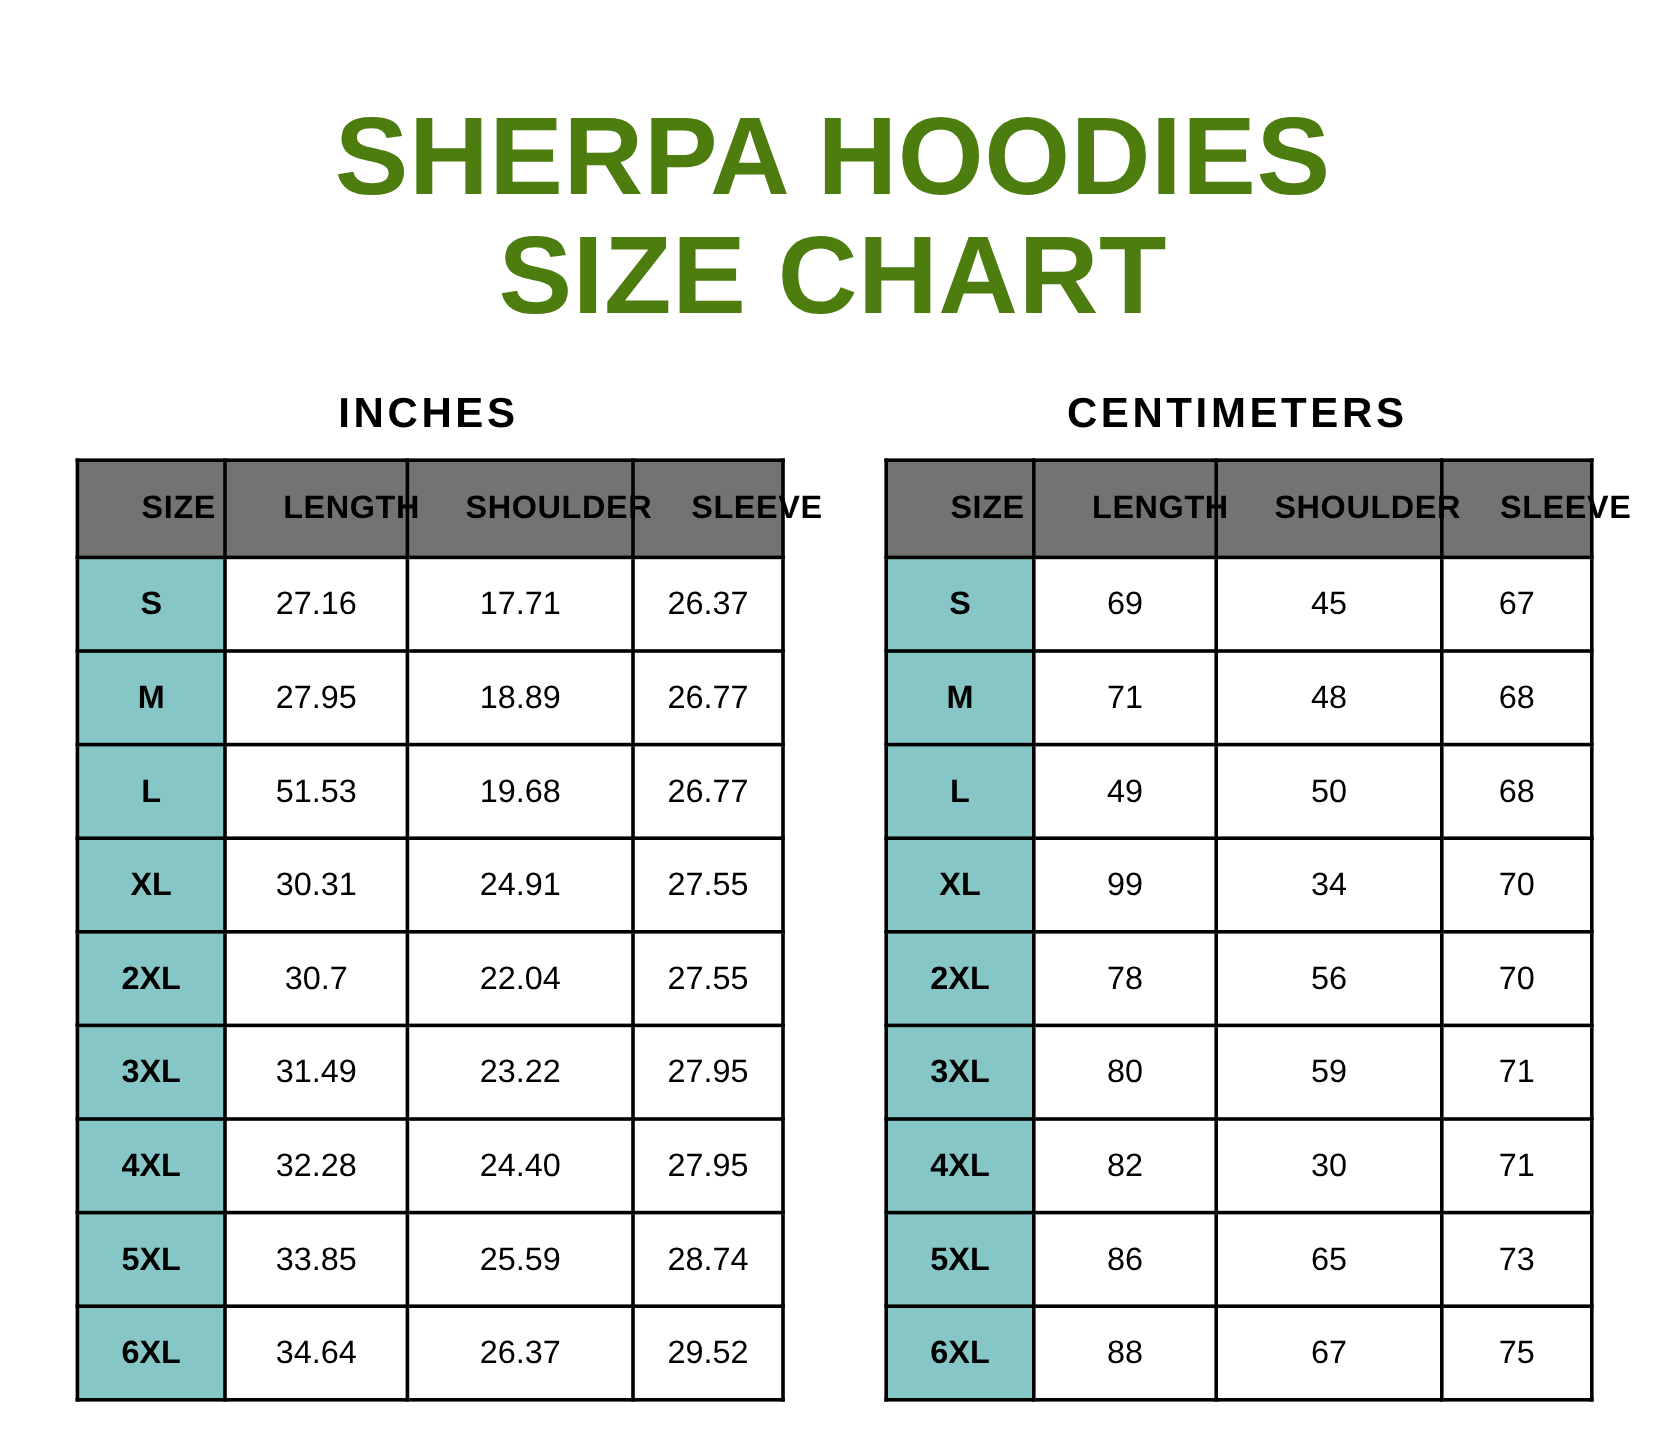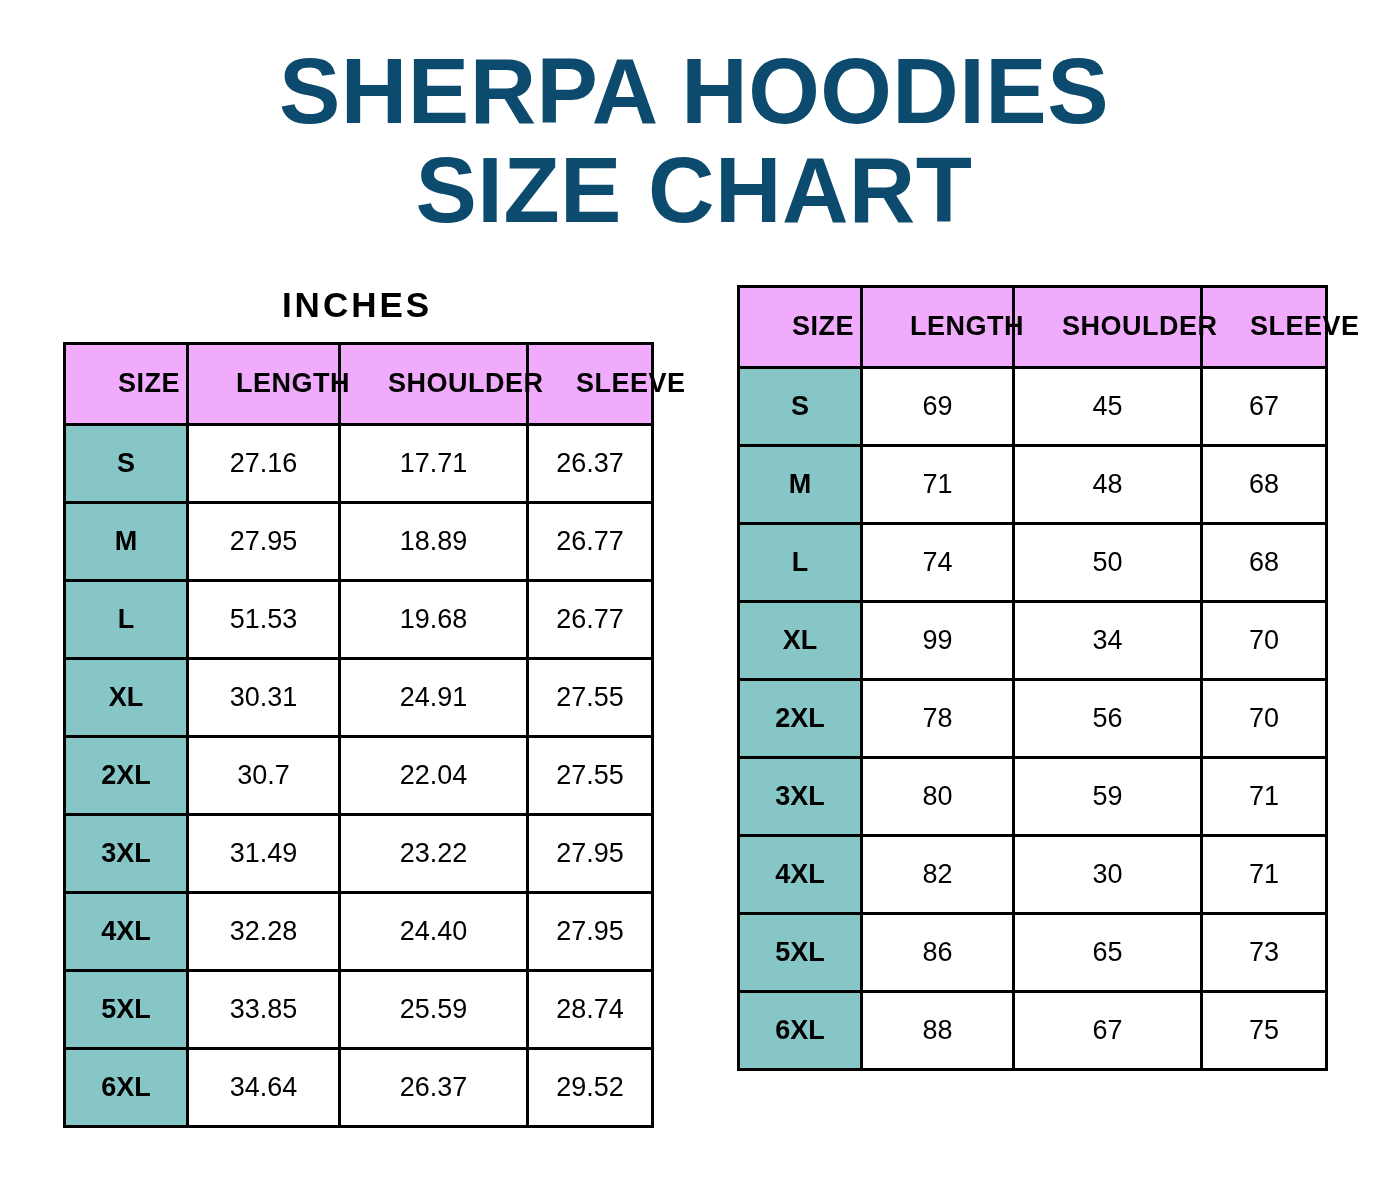--- a/index.html
+++ b/index.html
@@ -20,21 +20,22 @@
     height: 1200px;
     box-sizing: border-box;
   }
   .title {
     text-align: center;
     font-weight: bold;
     font-size: 92px;
     line-height: 1.08;
     letter-spacing: 0.5px;
     padding-top: 42px;
-    color: #0c4a6e;
+    color: #4d7c0f;
+    margin-top: 40px;
   }
   .title .line2 {
     display: block;
   }
   .tables-wrap {
     display: flex;
     justify-content: center;
     gap: 86px;
     margin-top: 44px;
   }
@@ -57,21 +58,21 @@
   table.size-table td {
     border: 3px solid #000000;
     height: 73px;
     text-align: center;
     vertical-align: middle;
     font-size: 27px;
     font-weight: normal;
     background: #ffffff;
   }
   table.size-table thead th {
-    background: #f0abfc;
+    background: #737373;
     font-weight: bold;
     font-size: 27px;
     letter-spacing: 0.5px;
     height: 76px;
     padding-left: 47px;
   }
   table.size-table tbody td.size-cell {
     background: #86c6c6;
     font-weight: bold;
   }
@@ -162,20 +163,21 @@
             <td class="size-cell">6XL</td>
             <td>34.64</td>
             <td>26.37</td>
             <td>29.52</td>
           </tr>
         </tbody>
       </table>
     </div>
 
     <div class="table-block">
+      <div class="table-caption">CENTIMETERS</div>
       <table class="size-table">
         <colgroup>
           <col class="c-size">
             <col class="c-length">
             <col class="c-shoulder">
             <col class="c-sleeve">
         </colgroup>
         <thead>
           <tr>
             <th>SIZE</th>
@@ -192,21 +194,21 @@
             <td>67</td>
           </tr>
           <tr>
             <td class="size-cell">M</td>
             <td>71</td>
             <td>48</td>
             <td>68</td>
           </tr>
           <tr>
             <td class="size-cell">L</td>
-            <td>74</td>
+            <td>49</td>
             <td>50</td>
             <td>68</td>
           </tr>
           <tr>
             <td class="size-cell">XL</td>
             <td>99</td>
             <td>34</td>
             <td>70</td>
           </tr>
           <tr>

